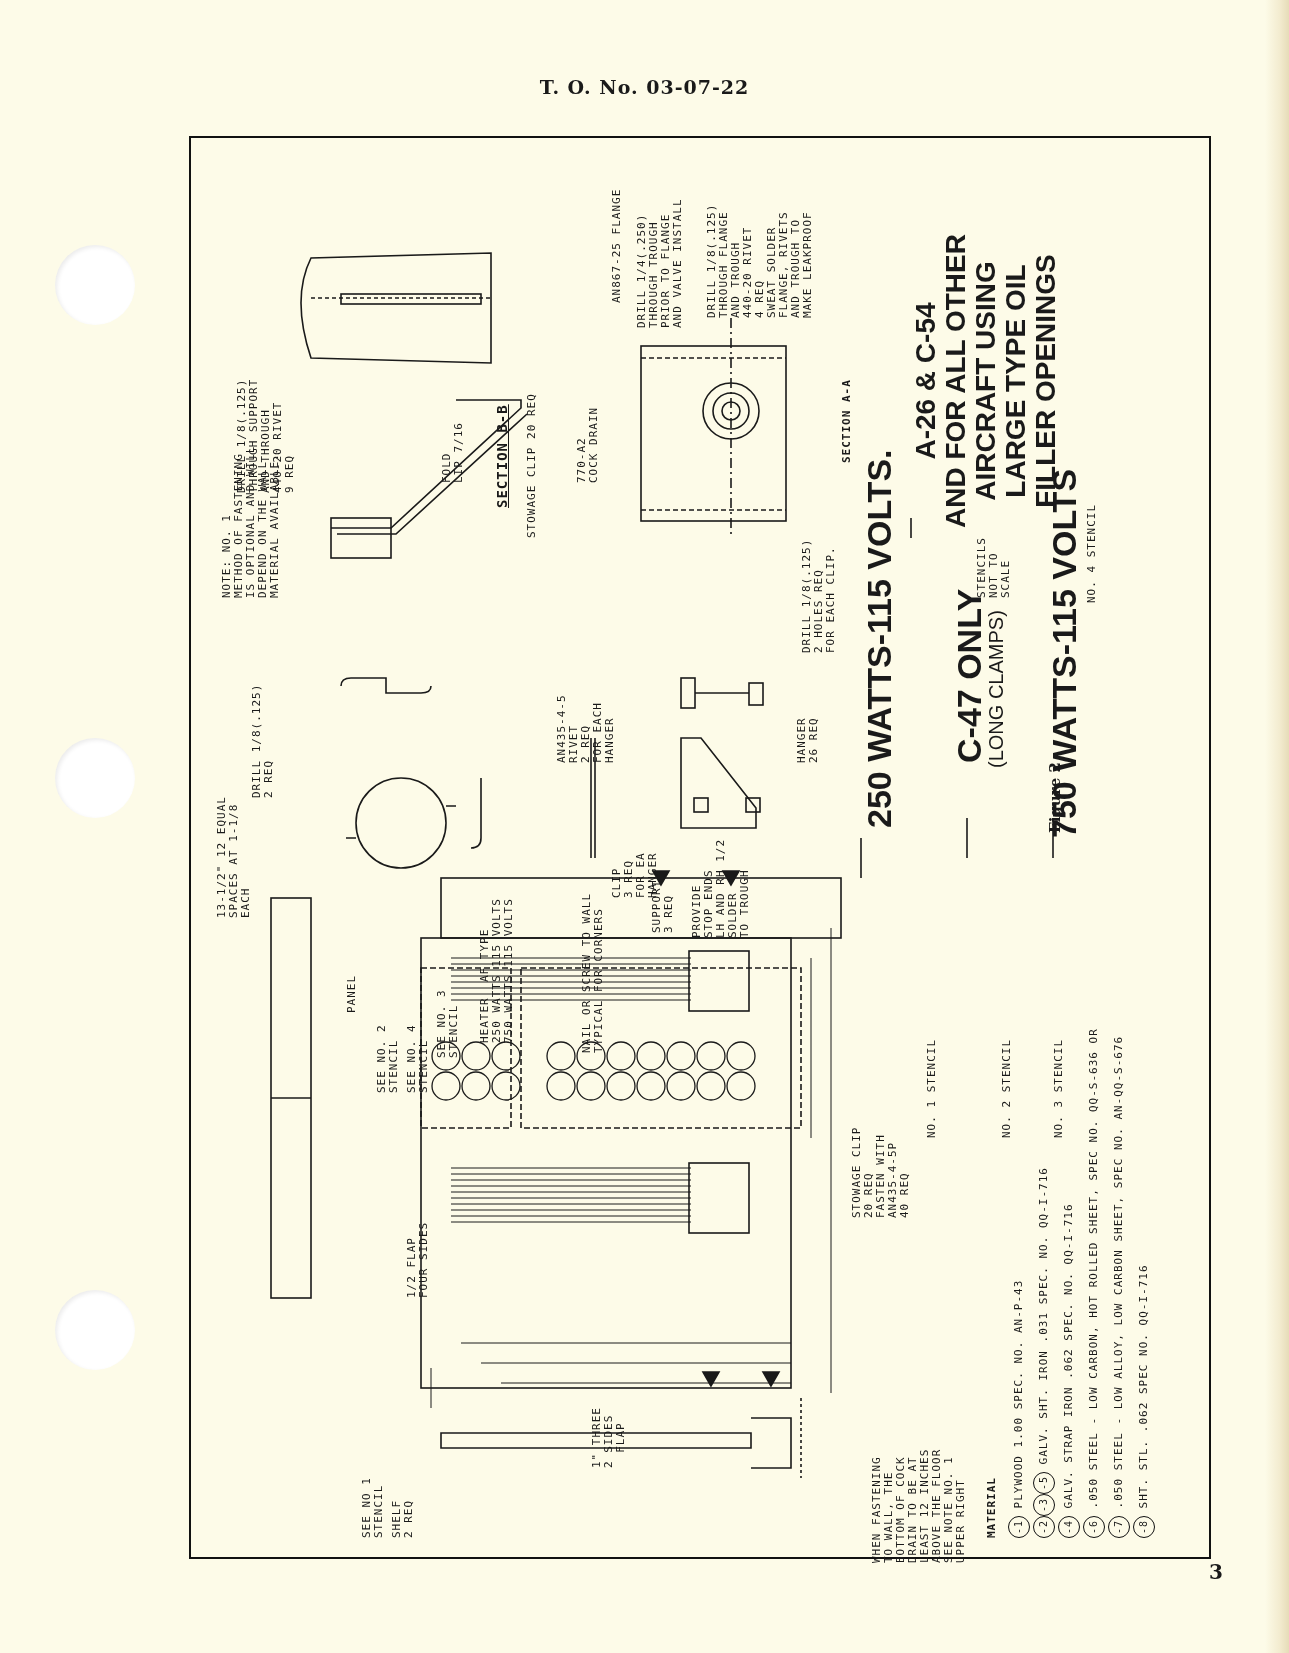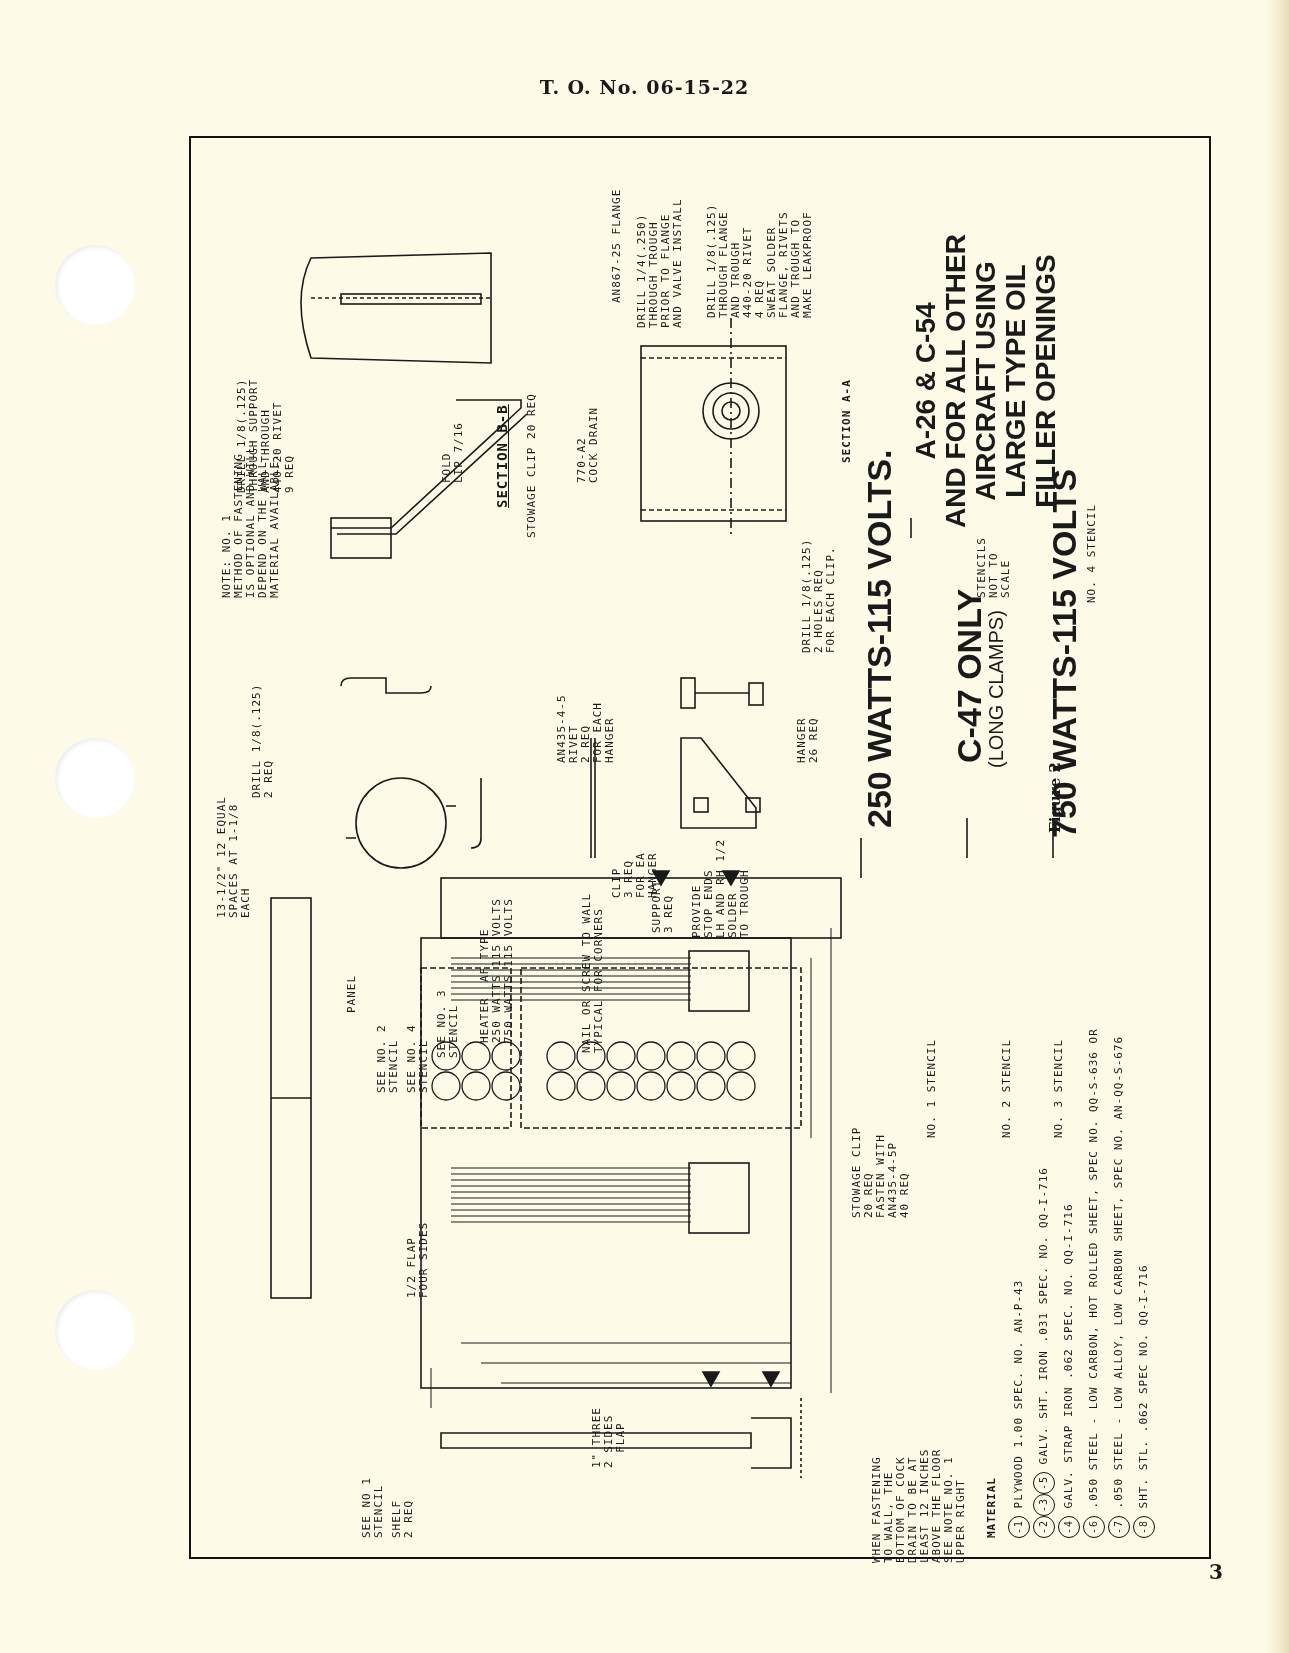--- a/index.html
+++ b/index.html
@@ -26,21 +26,21 @@
                   transform-origin:0 0; transform:rotate(-90deg); }
 </style>
 </head>
 <body>
 
 <div class="page-edge"></div>
 <div class="hole" style="top:245px"></div>
 <div class="hole" style="top:738px"></div>
 <div class="hole" style="top:1290px"></div>
 
-<div class="to-header">T. O. No. 06-15-22</div>
+<div class="to-header">T. O. No. 03-07-22</div>
 
 <div class="frame">
 
   <svg width="1022" height="1423" viewBox="0 0 1022 1423">
     <g stroke="#1a1a1a" fill="none" stroke-width="1.6">
 
       <path d="M120 120 Q100 160 120 220 L300 225 L300 115 Z"></path>
       <line x1="120" y1="160" x2="300" y2="160" stroke-dasharray="4 3"></line>
       <rect x="150" y="156" width="140" height="10"></rect>
 

